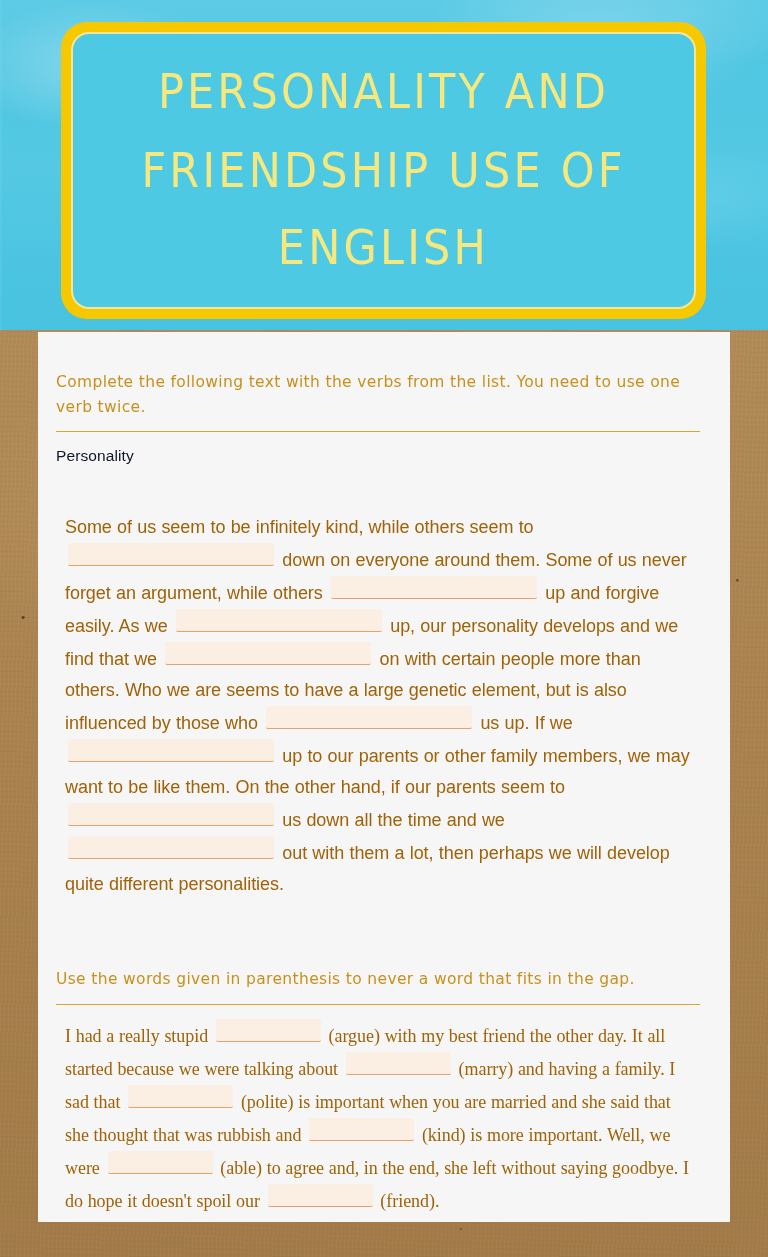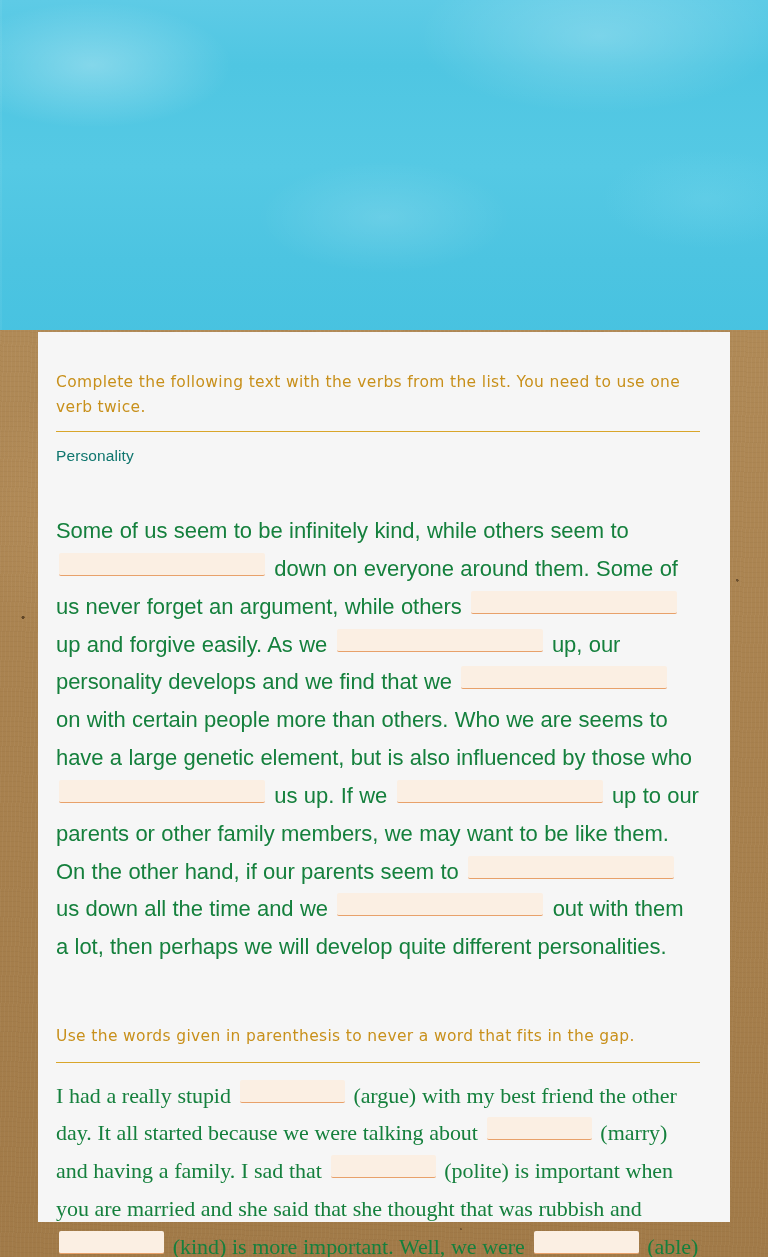--- a/index.html
+++ b/index.html
@@ -117,30 +117,30 @@
   }
   .rule {
     height: 0;
     border: 0;
     border-top: 1.6px solid #D9A62A;
     margin: 14px 0 0 0;
   }
 
   .subtitle {
     font-size: 15.5px;
-    color: #0f766e;
+    color: #0f172a;
     margin: 15px 0 0 0;
     letter-spacing: .1px;
   }
 
   .body-text {
-    font-size: 22px;
+    font-size: 18px;
     line-height: 1.72;
-    color: #15803d;
-    margin: 0;
+    color: #a16207;
+    margin: 9px;
     letter-spacing: -.05px;
     word-spacing: .3px;
   }
   #block-personality { margin-top: 47px; }
   #block-wordform    { margin-top: 14px; font-family: Liberation Serif, serif; }
 
   
   .blank {
     display: inline-block;
     vertical-align: baseline;
@@ -156,20 +156,25 @@
   .section-gap { height: 58px; }
 </style>
 </head>
 <body>
 
 <div id="page">
 
   <div class="bg-sky"></div>
   <div class="bg-cork"></div>
 
+  <div class="banner">
+    <div class="banner-inner">
+      <div class="banner-title">PERSONALITY AND FRIENDSHIP USE OF ENGLISH</div>
+    </div>
+  </div>
 
   <div class="sheet">
 
     <p class="instruction">Complete the following text with the verbs from the list. You need to use one verb twice.</p>
     <hr class="rule">
     <p class="subtitle">Personality</p>
 
     <p class="body-text" id="block-personality">
       <span>Some of us seem to be infinitely kind, while others seem to </span><span class="blank wide"></span><span> down on everyone around them. Some of us never forget an argument, while others </span><span class="blank wide"></span><span> up and forgive easily. As we </span><span class="blank wide"></span><span> up, our personality develops and we find that we </span><span class="blank wide"></span><span> on with certain people more than others. Who we are seems to have a large genetic element, but is also influenced by those who </span><span class="blank wide"></span><span> us up. If we </span><span class="blank wide"></span><span> up to our parents or other family members, we may want to be like them. On the other hand, if our parents seem to </span><span class="blank wide"></span><span> us down all the time and we </span><span class="blank wide"></span><span> out with them a lot, then perhaps we will develop quite different personalities.</span>
     </p>

